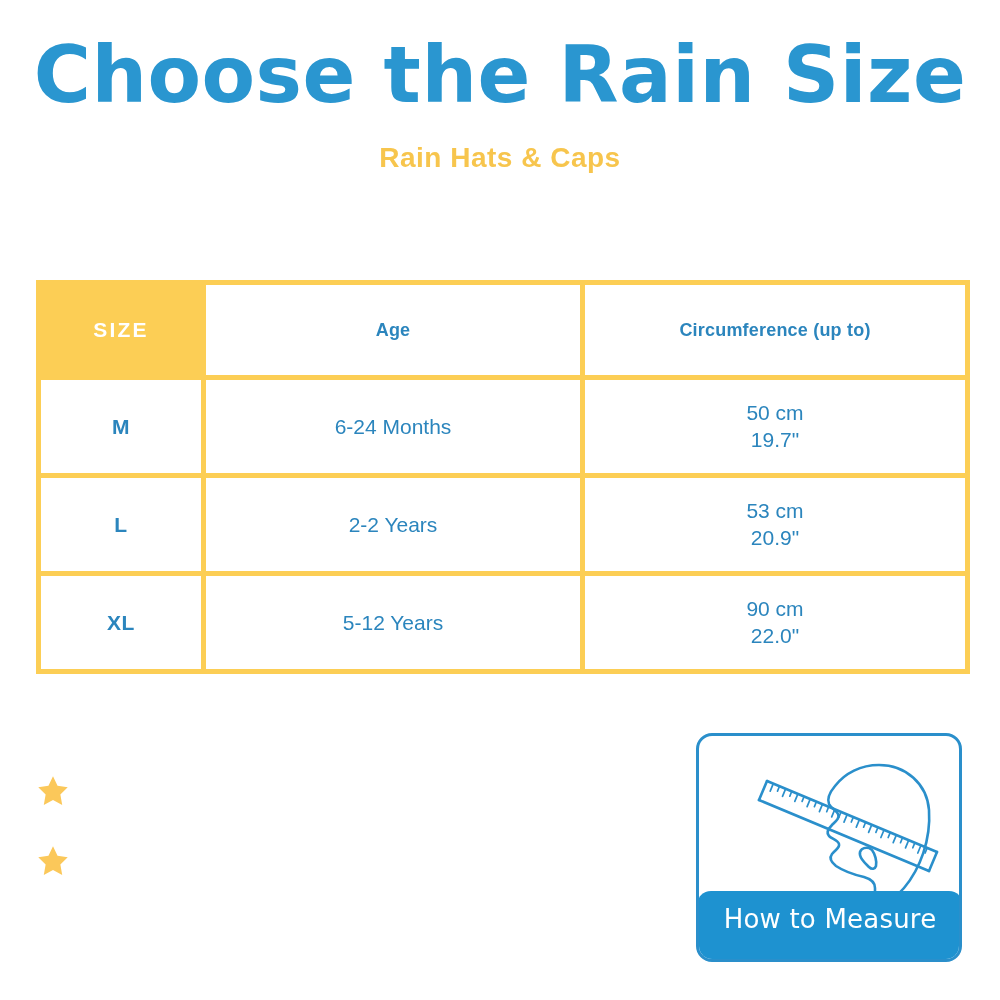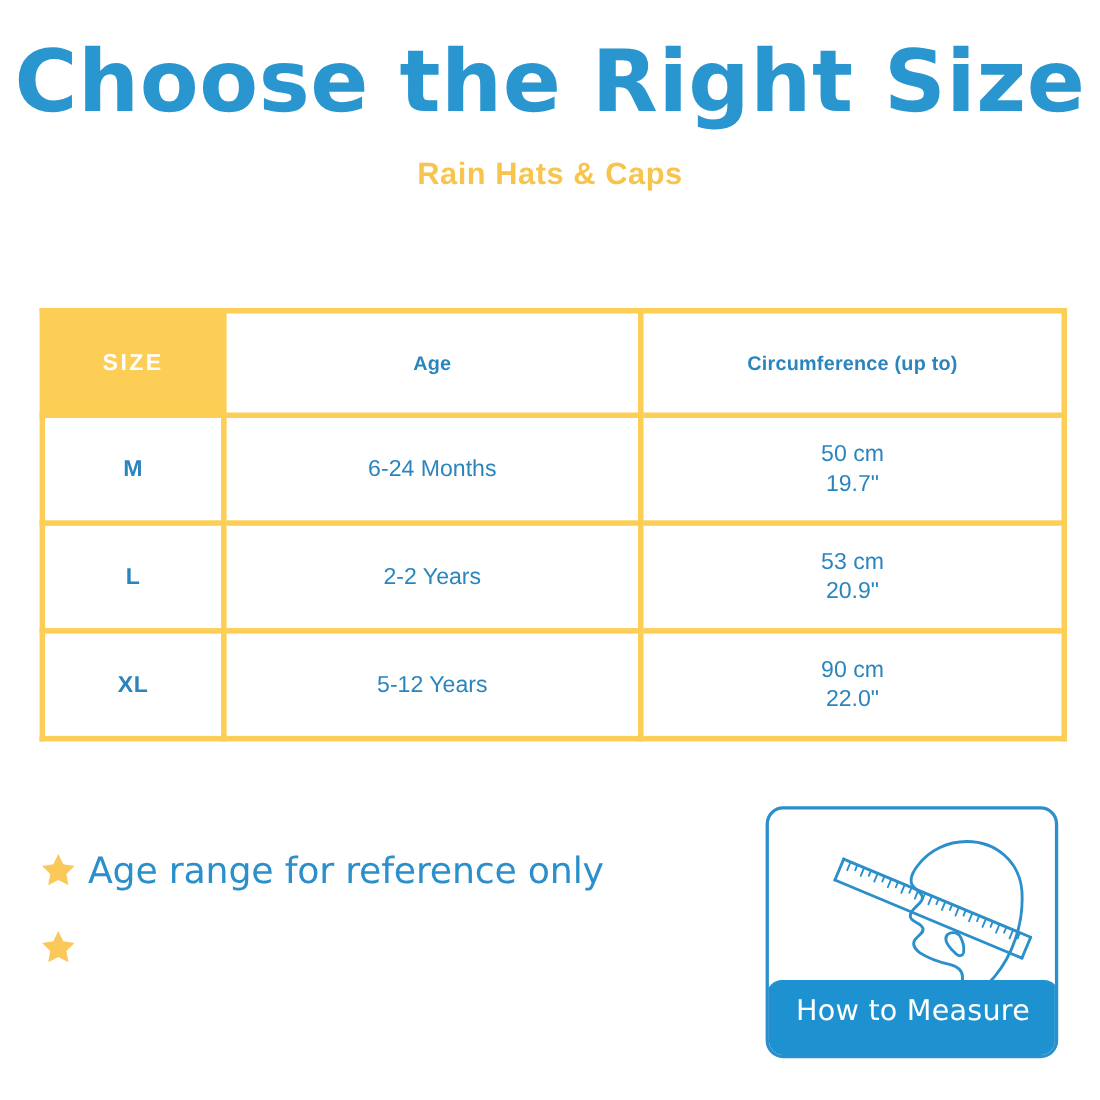--- a/index.html
+++ b/index.html
@@ -165,21 +165,21 @@
     text-align: center;
     letter-spacing: 0.2px;
     box-sizing: border-box;
     margin-top: 38px;
   }
 </style>
 </head>
 <body>
 
 <div id="header">
-  <div id="page-title">Choose the Right Size</div>
+  <div id="page-title">Choose the Rain Size</div>
   <div id="page-subtitle">Rain Hats &amp; Caps</div>
 </div>
 
 <table id="size-table">
   <colgroup>
     <col class="col-size">
     <col class="col-age">
     <col class="col-circ">
   </colgroup>
   <thead>
@@ -216,21 +216,20 @@
     </tr>
   </tbody>
 </table>
 
 <div id="tips">
 
   <div class="tip-row">
     <svg class="tip-star" viewBox="0 0 24 24">
       <path d="M12 1.6 L15.2 8.3 L22.4 9.3 L17.2 14.5 L18.5 21.8 L12 18.3 L5.5 21.8 L6.8 14.5 L1.6 9.3 L8.8 8.3 Z" fill="#FBC85A"></path>
     </svg>
-    <span class="tip-text">Age range for reference only</span>
   </div>
 
 
   <div class="tip-row">
     <svg class="tip-star" viewBox="0 0 24 24">
       <path d="M12 1.6 L15.2 8.3 L22.4 9.3 L17.2 14.5 L18.5 21.8 L12 18.3 L5.5 21.8 L6.8 14.5 L1.6 9.3 L8.8 8.3 Z" fill="#FBC85A"></path>
     </svg>
   </div>
 
 </div>

